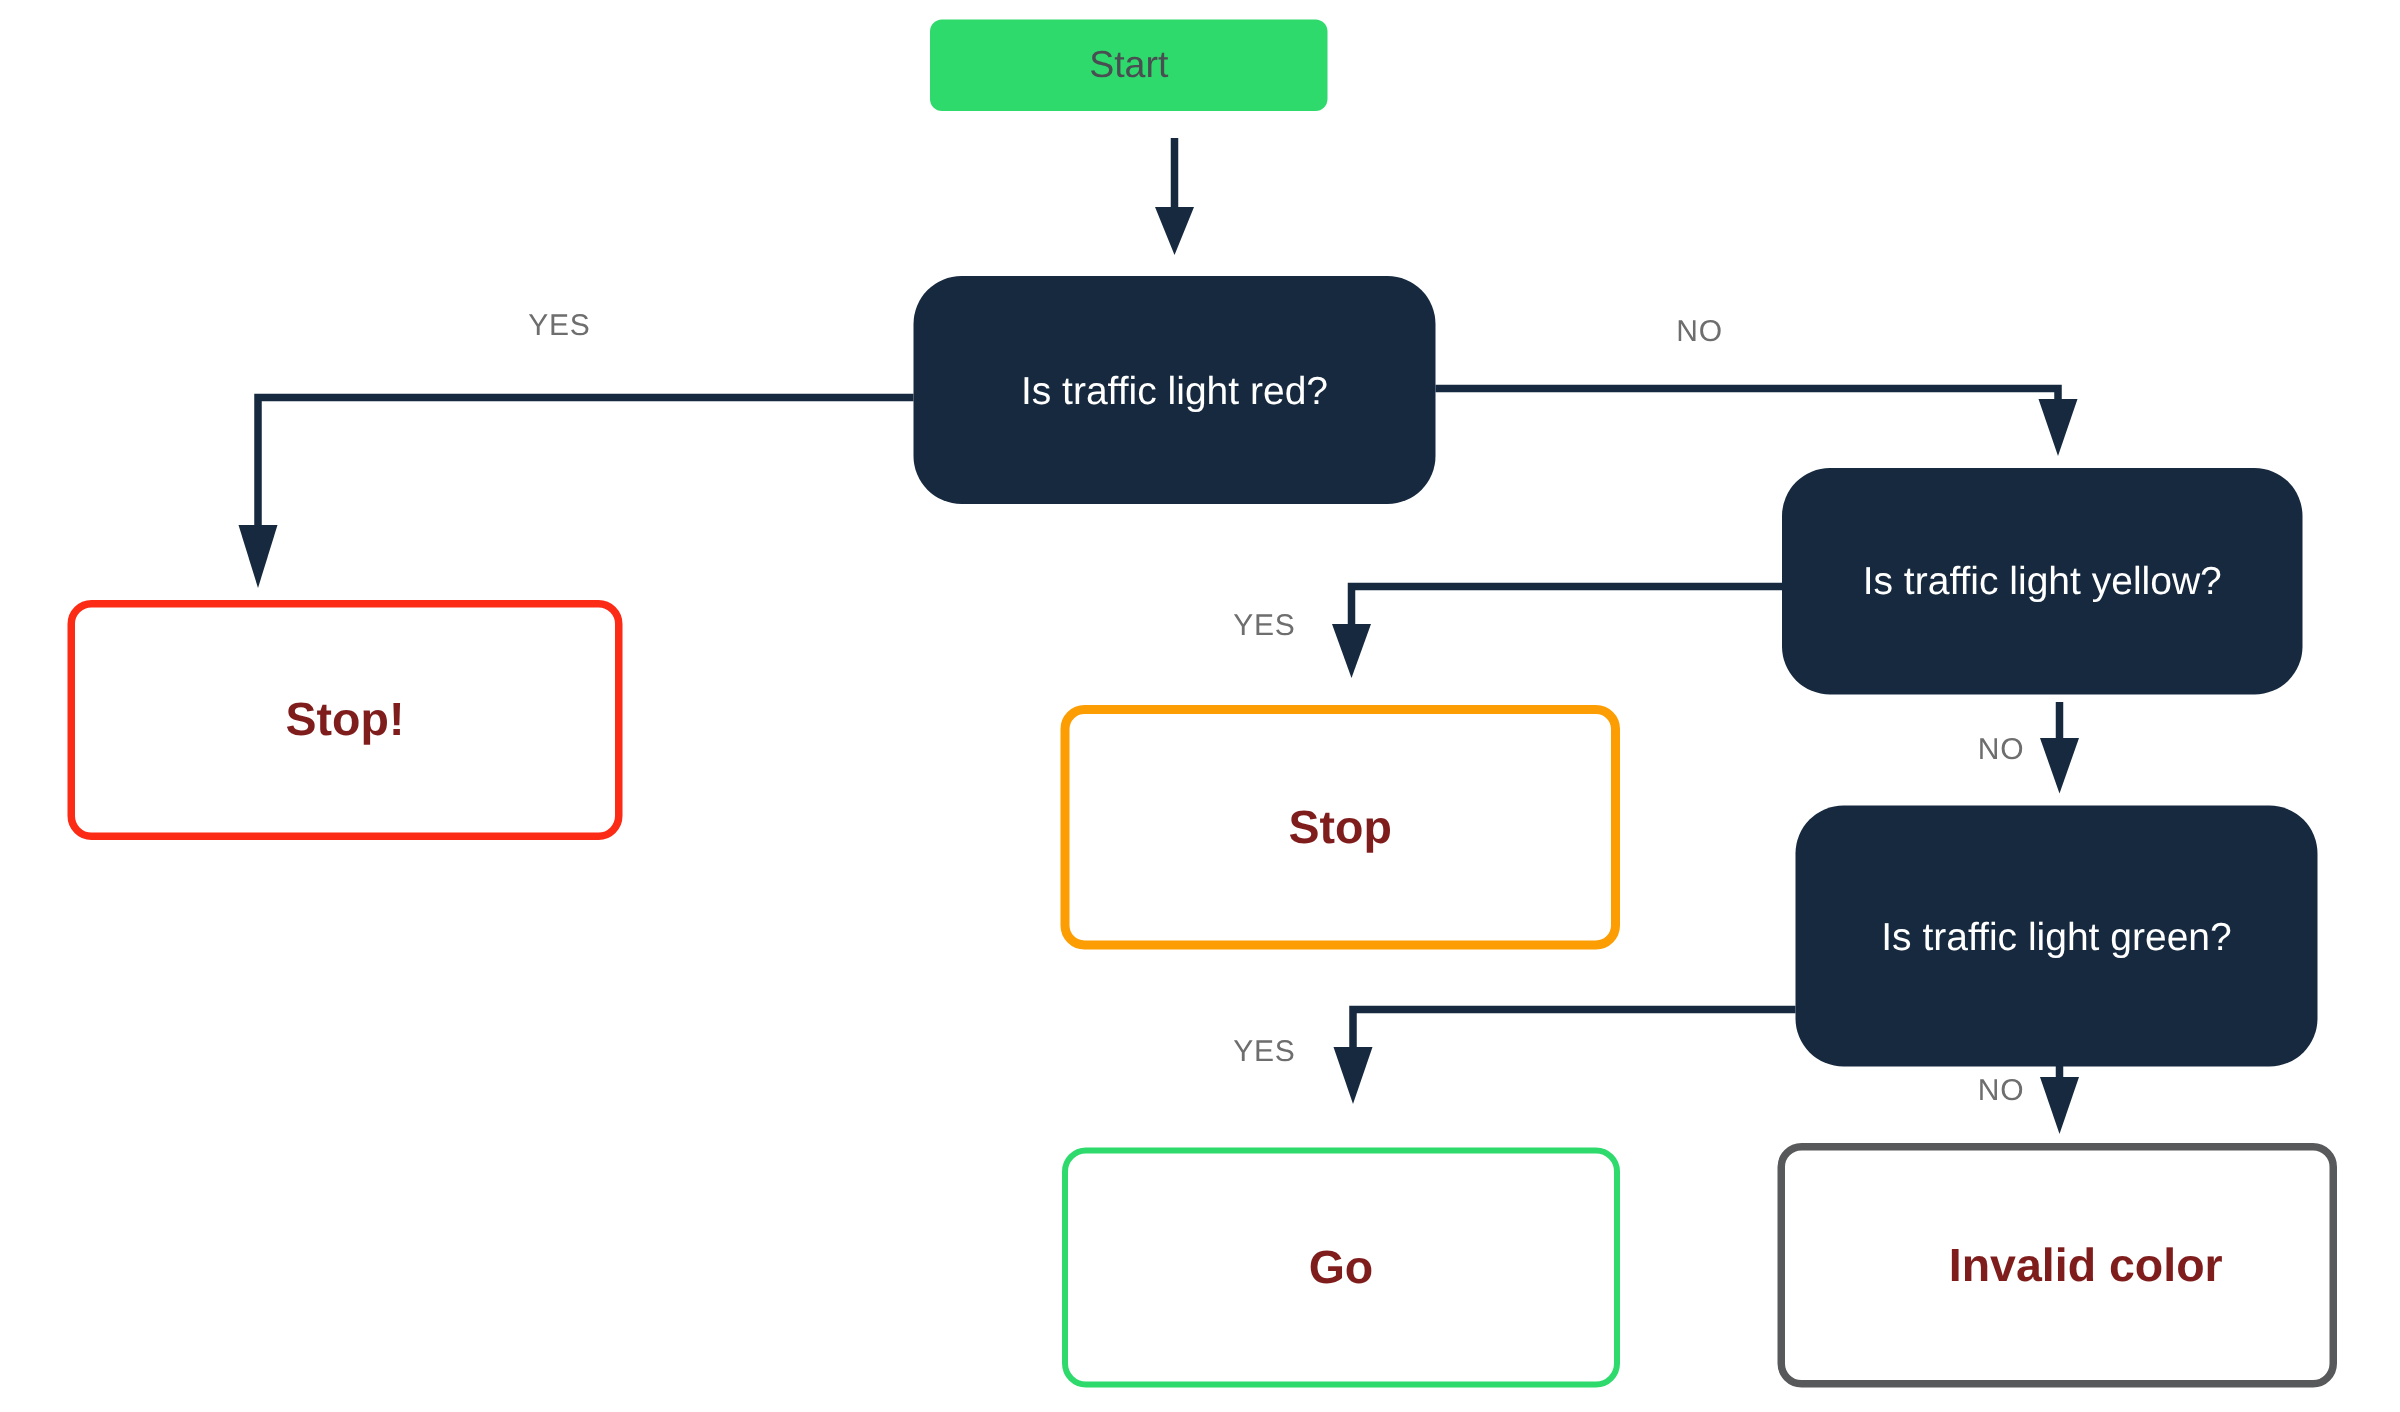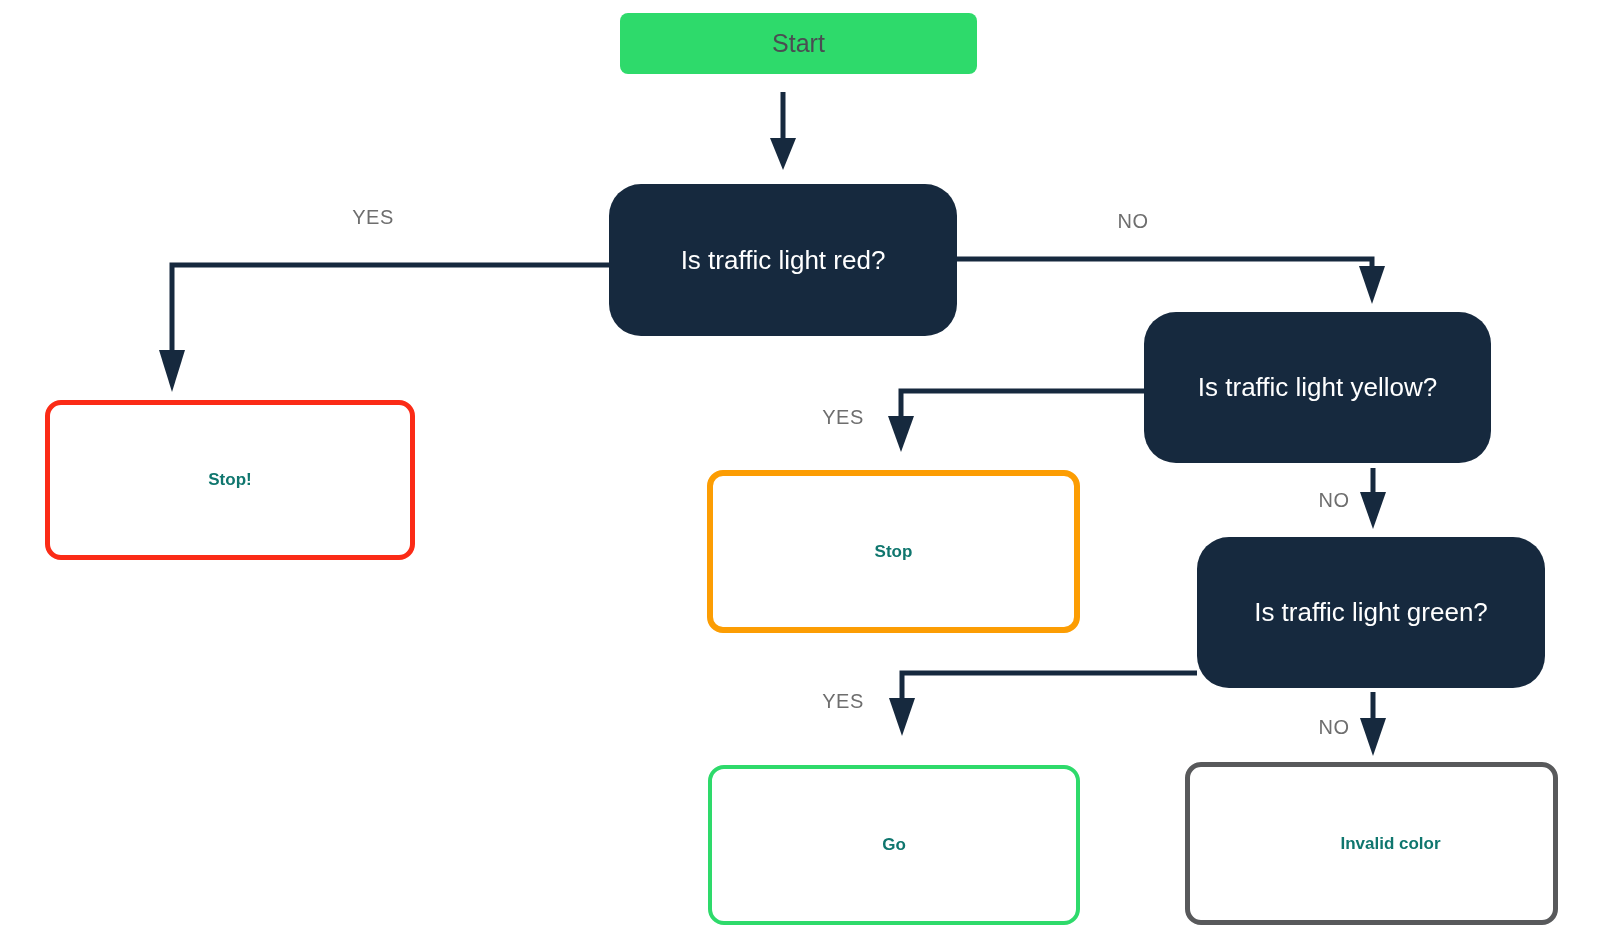--- a/index.html
+++ b/index.html
@@ -24,42 +24,42 @@
   }
   .node {
     position: absolute;
     display: flex;
     align-items: center;
     justify-content: center;
     box-sizing: border-box;
     text-align: center;
   }
   .node-start {
-    left: 620px; top: 13px; width: 357px; height: 61px;
+    left: 620px; top: 13px; width: 265px; height: 61px;
     background: #2eda6b;
     border-radius: 8px;
     color: #4a4d52;
     font-size: 25px;
     font-weight: 400;
   }
   .decision {
     background: #16293e;
     border-radius: 32px;
     color: #ffffff;
     font-size: 26px;
     font-weight: 400;
   }
   .node-q-red    { left: 609px;  top: 184px; width: 348px; height: 152px; }
-  .node-q-yellow { left: 1144px; top: 312px; width: 347px; height: 151px; }
-  .node-q-green  { left: 1197px; top: 537px; width: 348px; height: 151px; }
+  .node-q-yellow { left: 1188px; top: 312px; width: 347px; height: 151px; }
+  .node-q-green  { left: 1197px; top: 537px; width: 348px; height: 174px; }
   .result {
     background: #ffffff;
     border-radius: 16px;
-    color: #0f766e;
-    font-size: 17px;
+    color: #7f1d1d;
+    font-size: 31px;
     font-weight: 700;
   }
   .node-stop    { left: 45px;   top: 400px; width: 370px; height: 160px; border: 5px solid #fb2b16; }
   .node-slow    { left: 707px;  top: 470px; width: 373px; height: 163px; border: 6px solid #fc9d03; }
   .node-go      { left: 708px;  top: 765px; width: 372px; height: 160px; border: 4px solid #2eda6b; justify-content: center; }
   .node-invalid { left: 1185px; top: 762px; width: 373px; height: 163px; border: 5px solid #58595b; padding-left: 38px; }
   .edge-label {
     position: absolute;
     color: #6e6e6e;
     font-size: 20px;

